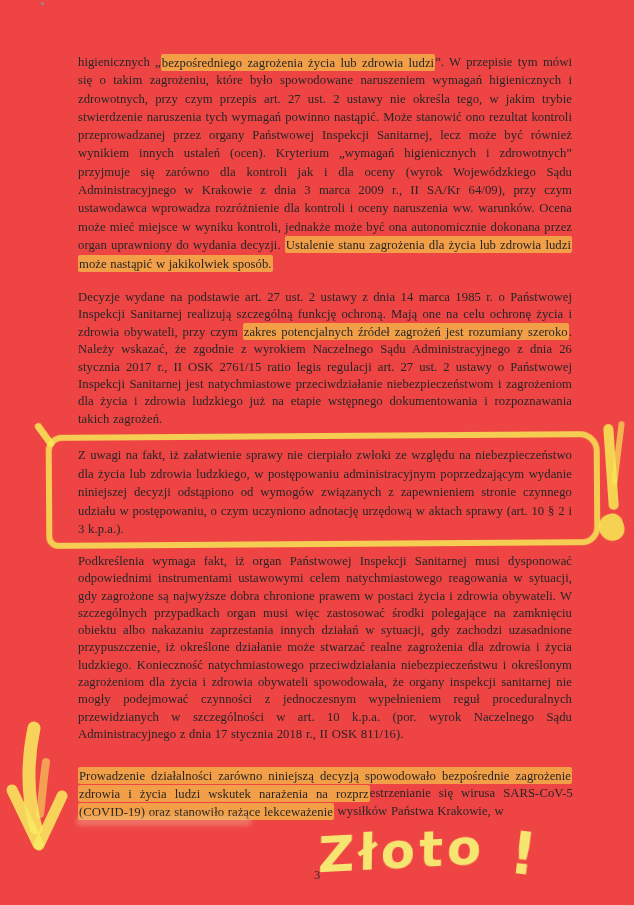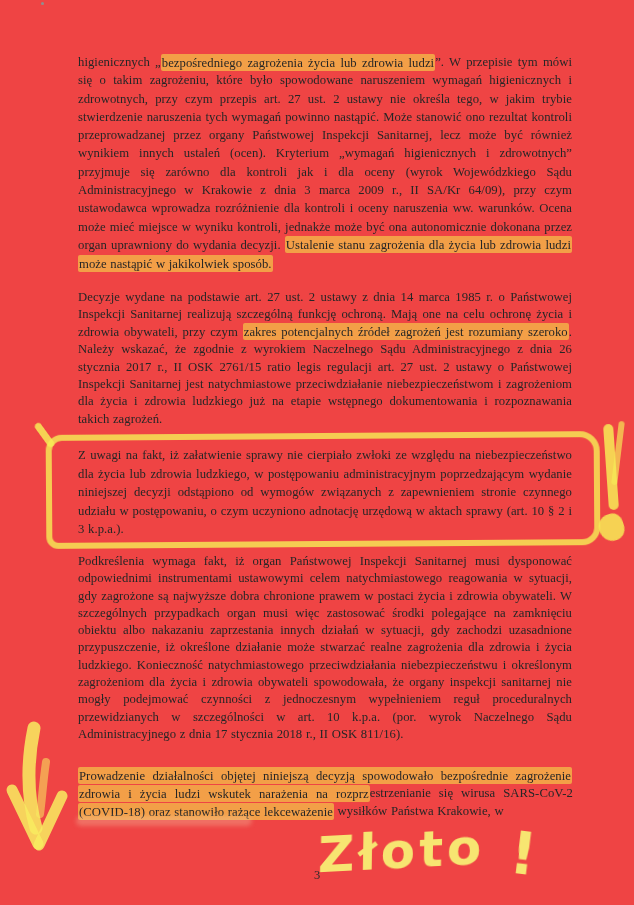--- a/index.html
+++ b/index.html
@@ -134,21 +134,21 @@
 
 <div class="page">
 
   <div class="speck"></div>
 
   <div class="content">
     <p class="para" style="top:53px;  line-height:18.3px;"><span>higienicznych „</span><span class="hl">bezpośredniego zagrożenia życia lub zdrowia ludzi</span><span>”. W przepisie tym mówi się o takim zagrożeniu, które było spowodowane naruszeniem wymagań higienicznych i zdrowotnych, przy czym przepis art. 27 ust. 2 ustawy nie określa tego, w jakim trybie stwierdzenie naruszenia tych wymagań powinno nastąpić. Może stanowić ono rezultat kontroli przeprowadzanej przez organy Państwowej Inspekcji Sanitarnej, lecz może być również wynikiem innych ustaleń (ocen). Kryterium „wymagań higienicznych i zdrowotnych” przyjmuje się zarówno dla kontroli jak i dla oceny (wyrok Wojewódzkiego Sądu Administracyjnego w Krakowie z dnia 3 marca 2009 r., II SA/Kr 64/09), przy czym ustawodawca wprowadza rozróżnienie dla kontroli i oceny naruszenia ww. warunków. Ocena może mieć miejsce w wyniku kontroli, jednakże może być ona autonomicznie dokonana przez organ uprawniony do wydania decyzji. </span><span class="hl">Ustalenie stanu zagrożenia dla życia lub zdrowia ludzi może nastąpić w jakikolwiek sposób.</span></p>
     <p class="para" style="top:289px; line-height:17.4px;"><span>Decyzje wydane na podstawie art. 27 ust. 2 ustawy z dnia 14 marca 1985 r. o Państwowej Inspekcji Sanitarnej realizują szczególną funkcję ochroną. Mają one na celu ochronę życia i zdrowia obywateli, przy czym </span><span class="hl">zakres potencjalnych źródeł zagrożeń jest rozumiany szeroko</span><span>. Należy wskazać, że zgodnie z wyrokiem Naczelnego Sądu Administracyjnego z dnia 26 stycznia 2017 r., II OSK 2761/15 ratio legis regulacji art. 27 ust. 2 ustawy o Państwowej Inspekcji Sanitarnej jest natychmiastowe przeciwdziałanie niebezpieczeństwom i zagrożeniom dla życia i zdrowia ludzkiego już na etapie wstępnego dokumentowania i rozpoznawania takich zagrożeń.</span></p>
     <p class="para" style="top:446px; line-height:18.6px;"><span>Z uwagi na fakt, iż załatwienie sprawy nie cierpiało zwłoki ze względu na niebezpieczeństwo dla życia lub zdrowia ludzkiego, w postępowaniu administracyjnym poprzedzającym wydanie niniejszej decyzji odstąpiono od wymogów związanych z zapewnieniem stronie czynnego udziału w postępowaniu, o czym uczyniono adnotację urzędową w aktach sprawy (art. 10 § 2 i 3 k.p.a.).</span></p>
     <p class="para" style="top:553px; line-height:17.3px;"><span>Podkreślenia wymaga fakt, iż organ Państwowej Inspekcji Sanitarnej musi dysponować odpowiednimi instrumentami ustawowymi celem natychmiastowego reagowania w sytuacji, gdy zagrożone są najwyższe dobra chronione prawem w postaci życia i zdrowia obywateli. W szczególnych przypadkach organ musi więc zastosować środki polegające na zamknięciu obiektu albo nakazaniu zaprzestania innych działań w sytuacji, gdy zachodzi uzasadnione przypuszczenie, iż określone działanie może stwarzać realne zagrożenia dla zdrowia i życia ludzkiego. Konieczność natychmiastowego przeciwdziałania niebezpieczeństwu i określonym zagrożeniom dla życia i zdrowia obywateli spowodowała, że organy inspekcji sanitarnej nie mogły podejmować czynności z jednoczesnym wypełnieniem reguł proceduralnych przewidzianych w szczególności w art. 10 k.p.a. (por. wyrok Naczelnego Sądu Administracyjnego z dnia 17 stycznia 2018 r., II OSK 811/16).</span></p>
-    <p class="para" style="top:766px; line-height:18.0px;"><span class="hl">Prowadzenie działalności objętej niniejszą decyzją spowodowało bezpośrednie zagrożenie zdrowia i życia ludzi wskutek narażenia na rozprz</span><span>estrzenianie się wirusa SARS-CoV-2 </span><span class="hl">(COVID-18) oraz stanowiło rażące lekceważenie</span><span> wysiłków Państwa Krakowie, w</span></p>
+    <p class="para" style="top:766px; line-height:18.0px;"><span class="hl">Prowadzenie działalności zarówno niniejszą decyzją spowodowało bezpośrednie zagrożenie zdrowia i życia ludzi wskutek narażenia na rozprz</span><span>estrzenianie się wirusa SARS-CoV-5 </span><span class="hl">(COVID-19) oraz stanowiło rażące lekceważenie</span><span> wysiłków Państwa Krakowie, w</span></p>
   </div>
 
   <div class="box-annotation"></div>
   <div class="marker box-flick"></div>
 
   <div class="marker excl-stroke1"></div>
   <div class="marker excl-stroke2"></div>
   <div class="marker excl-dot"></div>
 
   <svg class="arrow-svg" width="72" height="140" viewBox="0 0 72 140">

